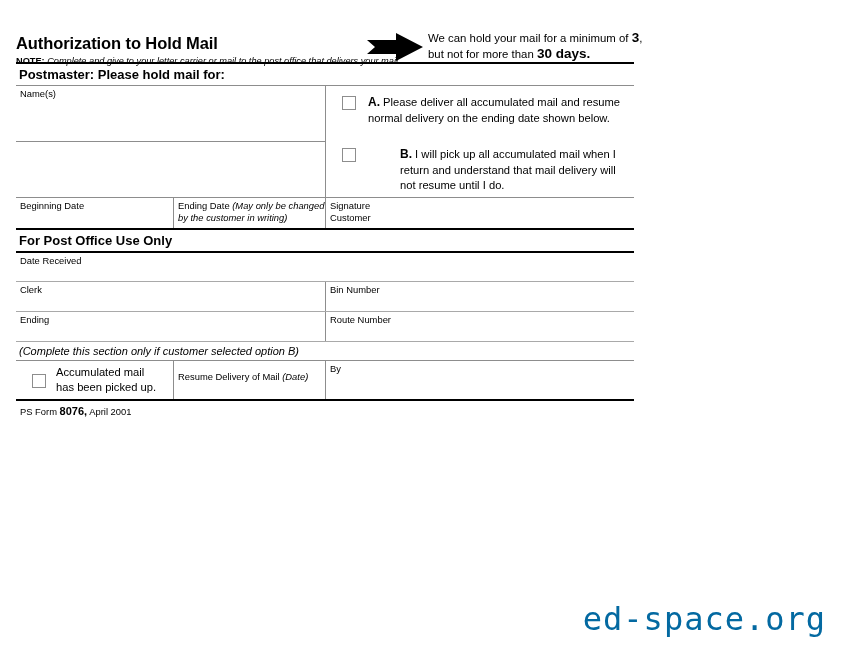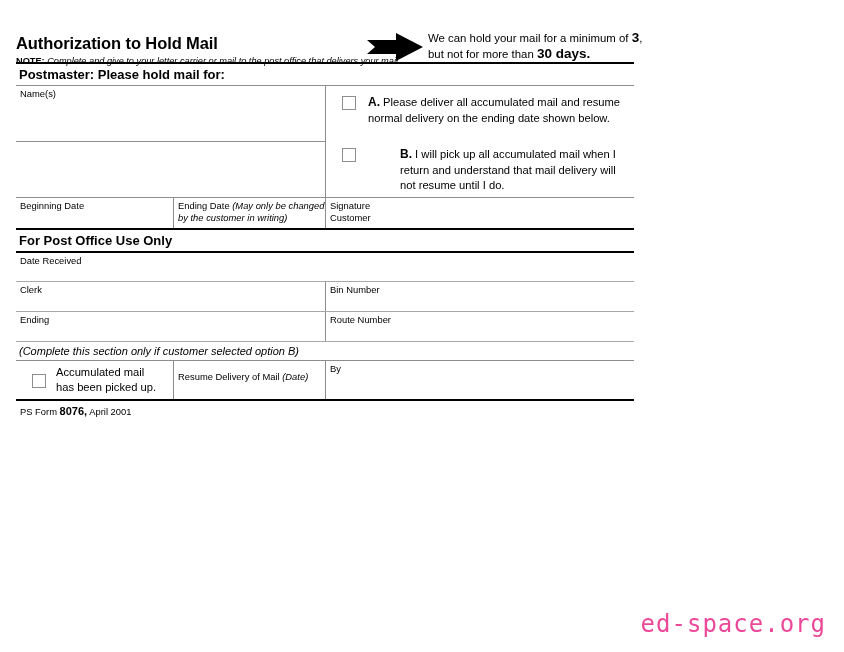--- a/index.html
+++ b/index.html
@@ -278,23 +278,23 @@
     font-weight: bold;
     font-size: 11px;
   }
 
   
   #watermark {
     position: absolute;
     right: 18px;
     bottom: 14px;
     font-family: "DejaVu Sans Mono", "Liberation Mono", monospace;
-    font-size: 24px;
+    font-size: 32px;
     letter-spacing: 1px;
-    color: #ec4899;
+    color: #0369a1;
   }
 </style>
 </head>
 <body>
 
 <div id="form-sheet">
 
   <div class="header-row">
 
     <div class="form-title">Authorization to Hold Mail</div>

